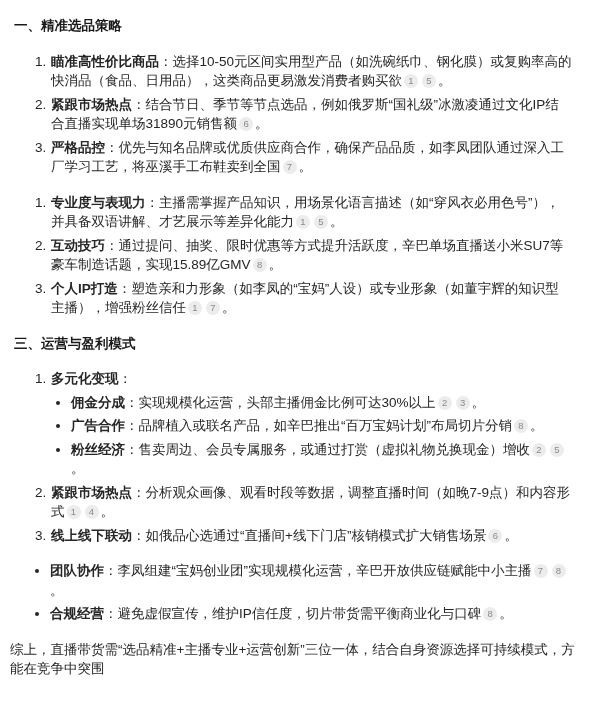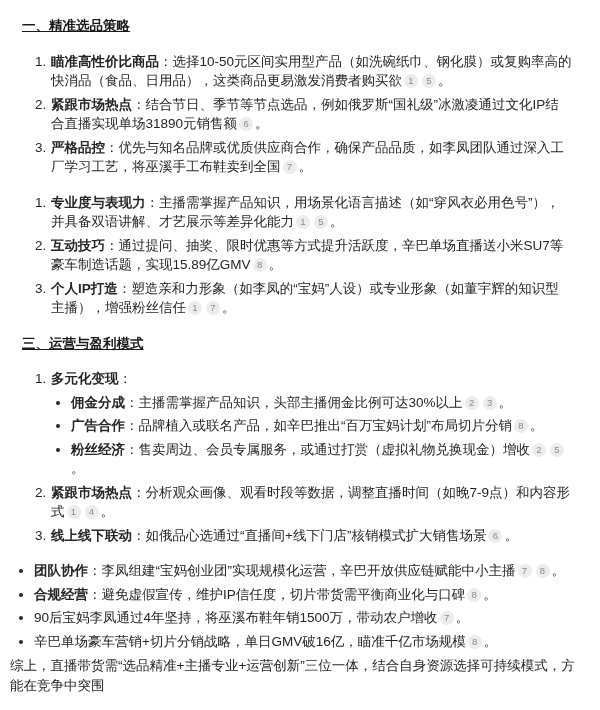--- a/index.html
+++ b/index.html
@@ -7,26 +7,26 @@
   body {
     width: 600px; height: 710px; overflow: hidden;
     background: #ffffff;
     font-family: "Liberation Sans", "DejaVu Sans", sans-serif;
     color: #262626;
     font-size: 13.5px;
     line-height: 19.5px;
     padding: 8px 12px 0 10px;
   }
   .intro { margin: 0 0 6px 0; }
-  .heading { font-weight: 700; color: #1a1a1a; margin: 8px 0 5px 12px; text-decoration: underline; }
+  .heading { font-weight: 700; color: #1a1a1a; margin: 8px 0 5px 4px; }
   ol.num { margin: 16px; padding: 0 0 0 24px; list-style: decimal; }
   ol.num > li { margin-bottom: 4px; padding-left: 1px; }
   ul.sub { margin: 4px 0 0 0; padding: 0 0 0 20px; list-style: disc; }
   ul.sub > li { margin-bottom: 4px; }
-  ul.top { margin: 0; padding: 0 0 0 24px; list-style: disc; }
+  ul.top { margin: 16px; padding: 0 0 0 24px; list-style: disc; }
   ul.top > li { margin-bottom: 4px; }
   li::marker { color: #262626; }
   strong { font-weight: 700; }
   .cite {
     display: inline-block; width: 14px; height: 14px; border-radius: 50%;
     background: #ececec; color: #8a8a8a;
     font-size: 9.5px; line-height: 14px; text-align: center;
     margin: 0 2px; vertical-align: 1px; cursor: pointer;
   }
   .conclusion { margin: 5px 0 0 0; }
@@ -48,34 +48,30 @@
   <ol class="num">
     <li><strong>专业度与表现力</strong><span>：主播需掌握产品知识，用场景化语言描述（如“穿风衣必用色号”），并具备双语讲解、才艺展示等差异化能力</span><span class="cite">1</span><span class="cite">5</span><span>。</span></li>
     <li><strong>互动技巧</strong><span>：通过提问、抽奖、限时优惠等方式提升活跃度，辛巴单场直播送小米SU7等豪车制造话题，实现15.89亿GMV</span><span class="cite">8</span><span>。</span></li>
     <li><strong>个人IP打造</strong><span>：塑造亲和力形象（如李凤的“宝妈”人设）或专业形象（如董宇辉的知识型主播），增强粉丝信任</span><span class="cite">1</span><span class="cite">7</span><span>。</span></li>
   </ol>
 
   <div class="heading">三、运营与盈利模式</div>
   <ol class="num">
     <li><strong>多元化变现</strong><span>：</span>
       <ul class="sub">
-        <li><strong>佣金分成</strong><span>：主播需掌握产品知识，头部主播佣金比例可达30%以上</span><span class="cite">2</span><span class="cite">3</span><span>。</span></li>
+        <li><strong>佣金分成</strong><span>：实现规模化运营，头部主播佣金比例可达30%以上</span><span class="cite">2</span><span class="cite">3</span><span>。</span></li>
         <li><strong>广告合作</strong><span>：品牌植入或联名产品，如辛巴推出“百万宝妈计划”布局切片分销</span><span class="cite">8</span><span>。</span></li>
         <li><strong>粉丝经济</strong><span>：售卖周边、会员专属服务，或通过打赏（虚拟礼物兑换现金）增收</span><span class="cite">2</span><span class="cite">5</span><span>。</span></li>
       </ul>
     </li>
     <li><strong>紧跟市场热点</strong><span>：分析观众画像、观看时段等数据，调整直播时间（如晚7-9点）和内容形式</span><span class="cite">1</span><span class="cite">4</span><span>。</span></li>
     <li><strong>线上线下联动</strong><span>：如俄品心选通过“直播间+线下门店”核销模式扩大销售场景</span><span class="cite">6</span><span>。</span></li>
   </ol>
 
   <ul class="top">
     <li><strong>团队协作</strong><span>：李凤组建“宝妈创业团”实现规模化运营，辛巴开放供应链赋能中小主播</span><span class="cite">7</span><span class="cite">8</span><span>。</span></li>
     <li><strong>合规经营</strong><span>：避免虚假宣传，维护IP信任度，切片带货需平衡商业化与口碑</span><span class="cite">8</span><span>。</span></li>
   </ul>
 
-  <ul class="top">
-    <li><span>90后宝妈李凤通过4年坚持，将巫溪布鞋年销1500万，带动农户增收</span><span class="cite">7</span><span>。</span></li>
-    <li><span>辛巴单场豪车营销+切片分销战略，单日GMV破16亿，瞄准千亿市场规模</span><span class="cite">8</span><span>。</span></li>
-  </ul>
 
   <p class="conclusion"><span>综上，直播带货需“选品精准+主播专业+运营创新”三位一体，结合自身资源选择可持续模式，方能在竞争中突围</span></p>
 
 </div>
 
 </body></html>

